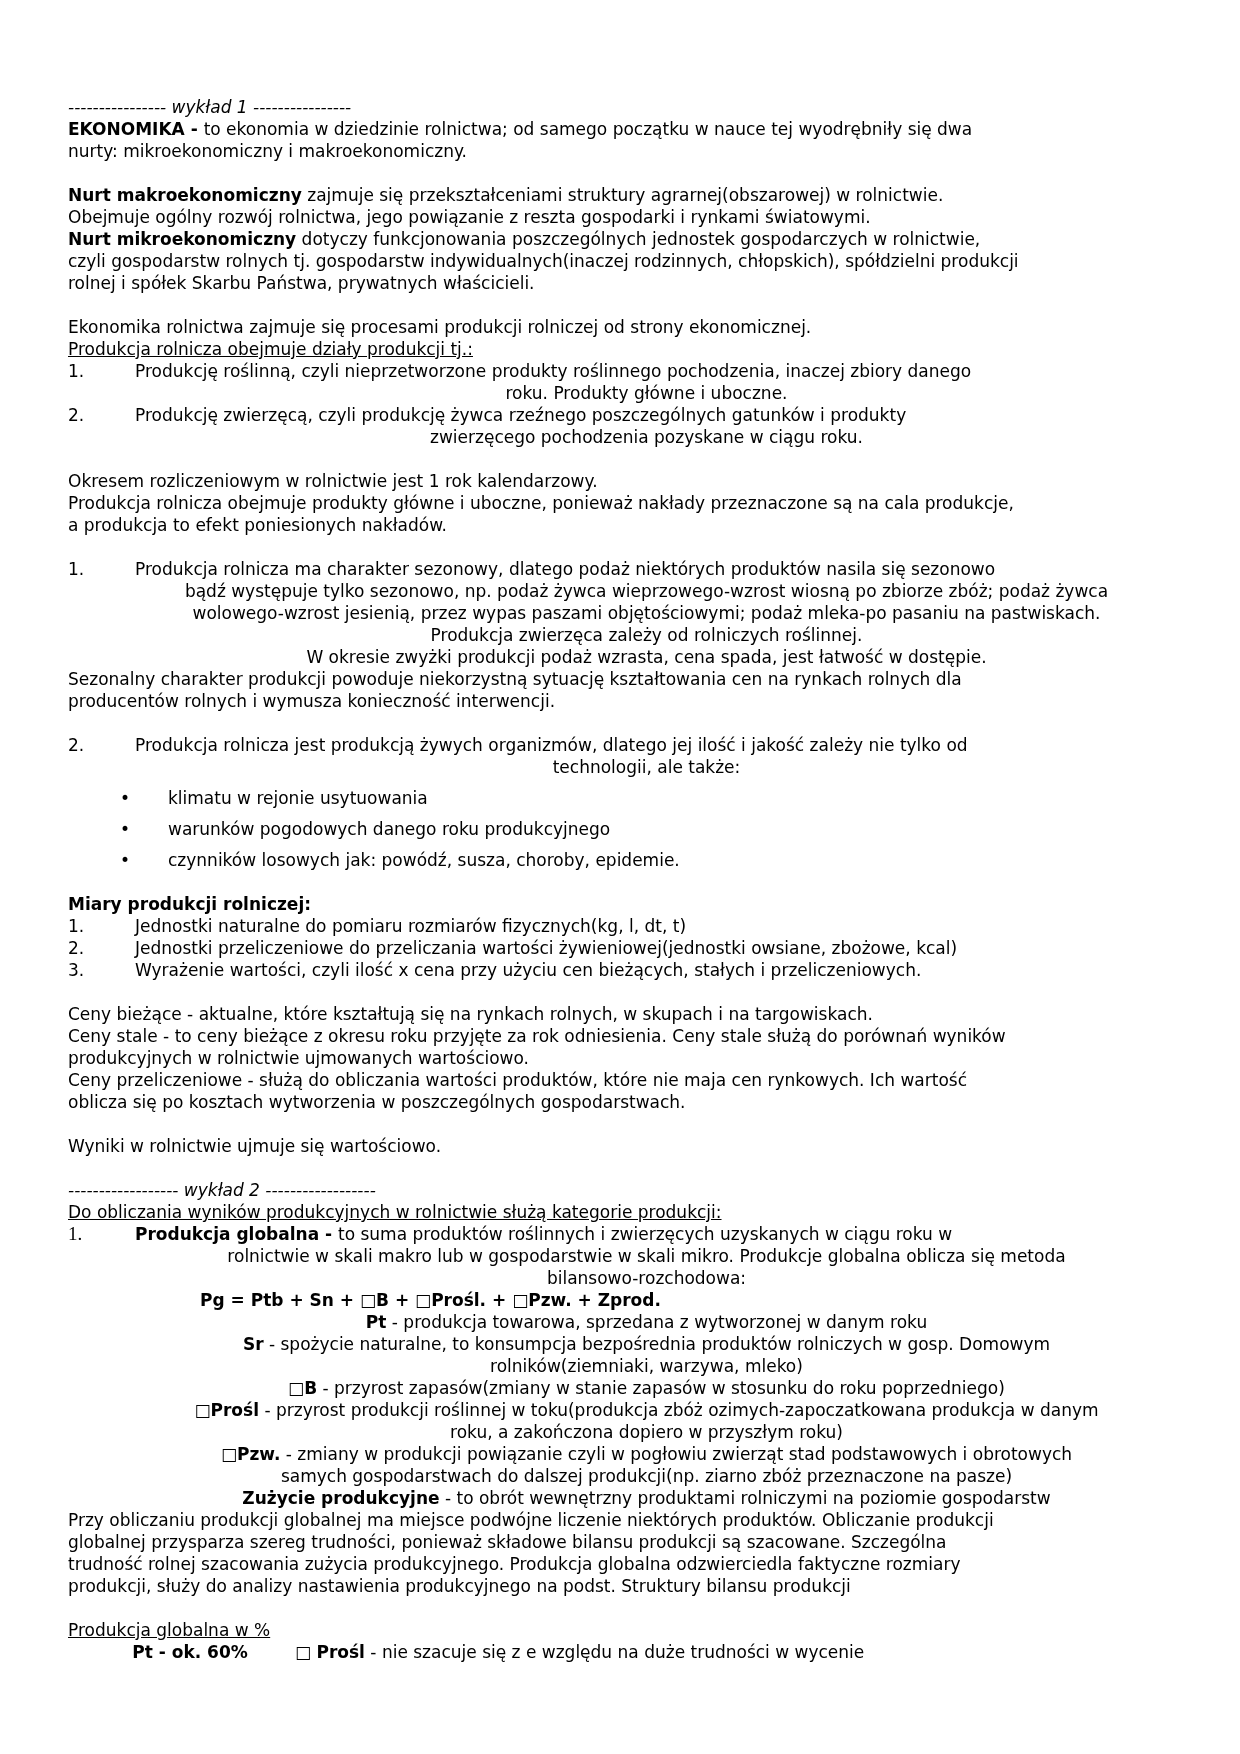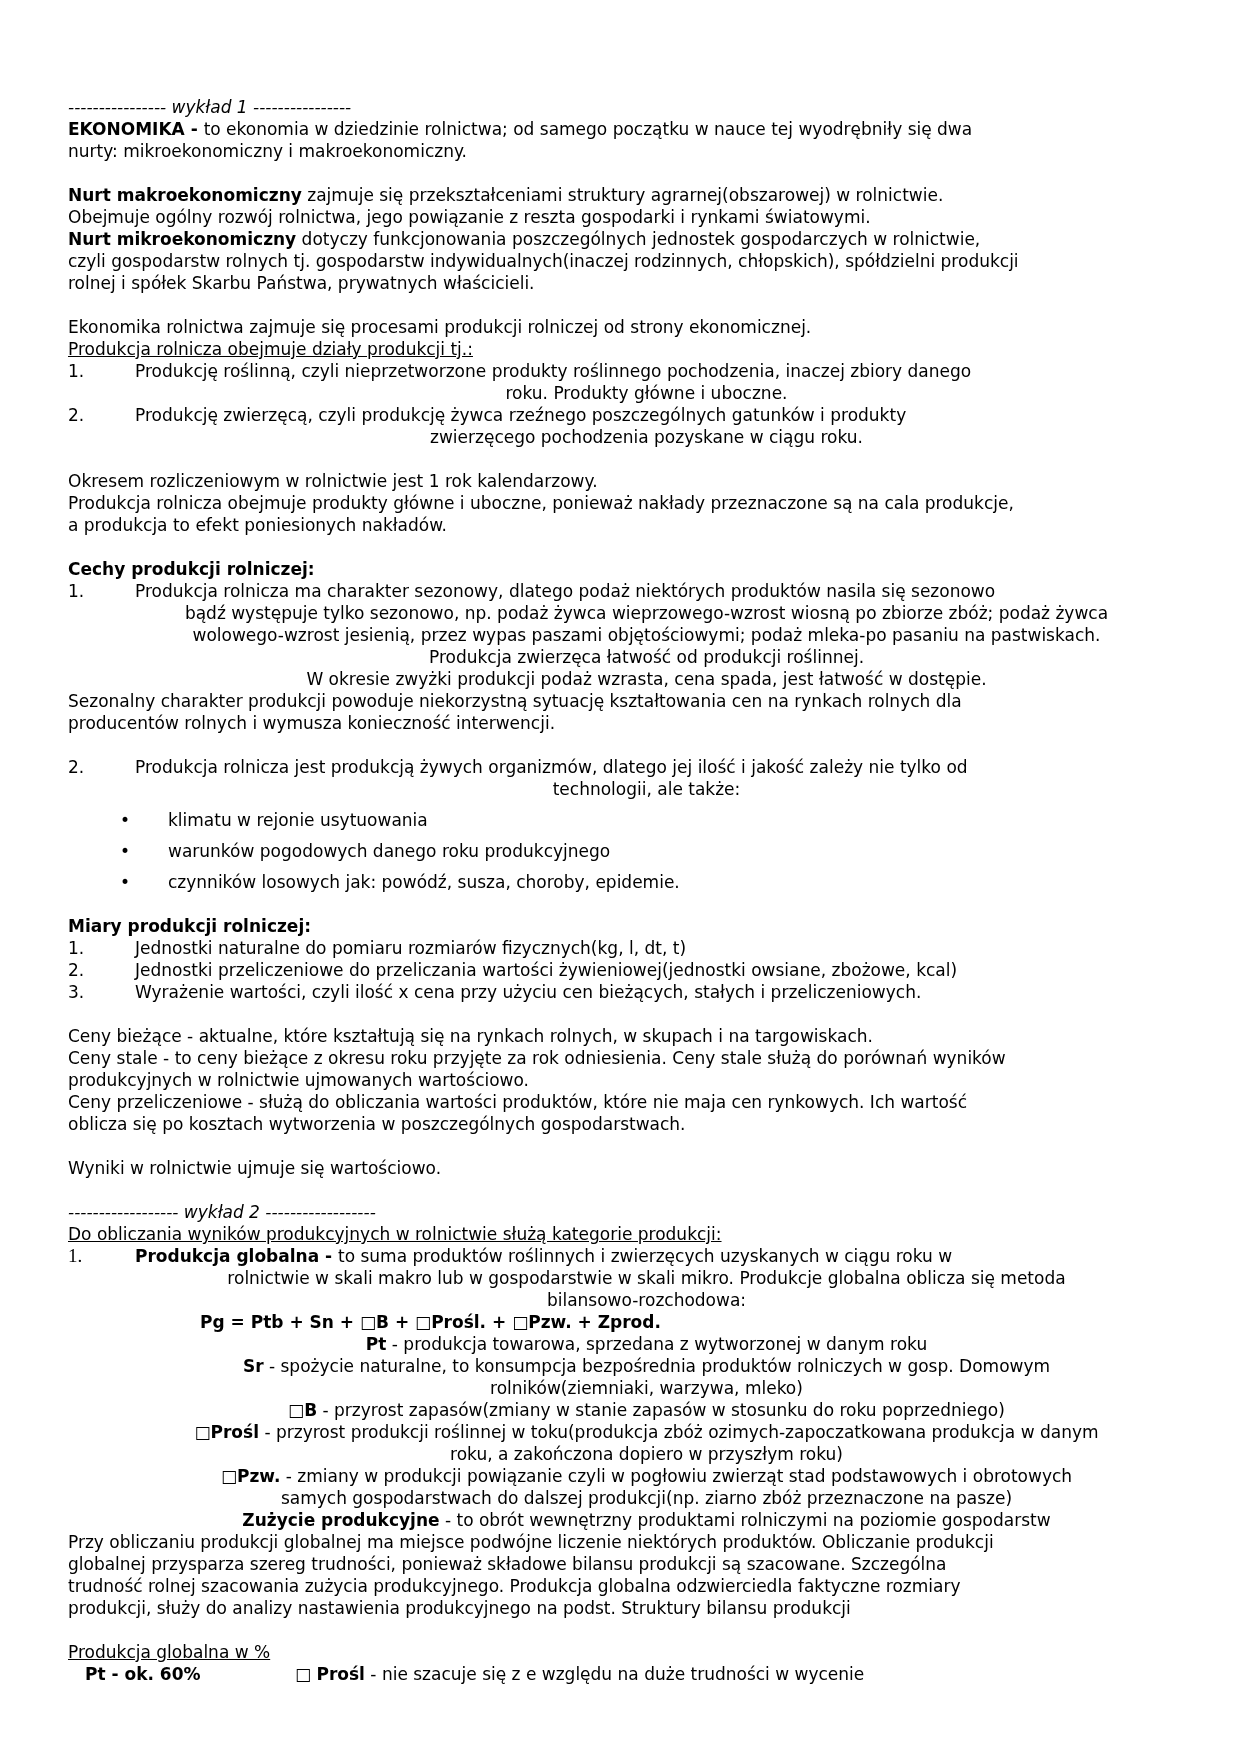--- a/index.html
+++ b/index.html
@@ -10,21 +10,21 @@
   .it{font-style:italic;}
   .u{text-decoration:underline;}
   b{font-weight:bold;}
   .num{display:inline-block;width:67px;}
   .serif-num{font-family:"Liberation Serif",serif;font-size:19px;}
   .cont{padding-left:25px;text-align:center;}
   .bl{padding-left:52px;margin-top:9px;}
   .bul{display:inline-block;width:48px;}
   .formula{padding-left:132px;font-weight:bold;}
   .pct-line{padding-left:17px;}
-  .pct-col{display:inline-block;width:210px;}
+  .pct-col{display:inline-block;width:210px;text-align:center;}
 </style>
 </head>
 <body>
 
 <div class="doc">
 
   <section>
     <div class="ln it">---------------- wykład 1 ----------------</div>
     <div class="ln"><b>EKONOMIKA - </b><span>to ekonomia w dziedzinie rolnictwa; od samego początku w nauce tej wyodrębniły się dwa</span></div>
     <div class="ln">nurty: mikroekonomiczny i makroekonomiczny.</div>
@@ -39,25 +39,24 @@
     <div class="ln u">Produkcja rolnicza obejmuje działy produkcji tj.:</div>
     <div class="ln"><span class="num">1.</span><span>Produkcję roślinną, czyli nieprzetworzone produkty roślinnego pochodzenia, inaczej zbiory danego</span></div>
     <div class="ln cont">roku. Produkty główne i uboczne.</div>
     <div class="ln"><span class="num">2.</span><span>Produkcję zwierzęcą, czyli produkcję żywca rzeźnego poszczególnych gatunków i produkty</span></div>
     <div class="ln cont">zwierzęcego pochodzenia pozyskane w ciągu roku.</div>
     <div class="sp"></div>
     <div class="ln">Okresem rozliczeniowym w rolnictwie jest 1 rok kalendarzowy.</div>
     <div class="ln">Produkcja rolnicza obejmuje produkty główne i uboczne, ponieważ nakłady przeznaczone są na cala produkcje,</div>
     <div class="ln">a produkcja to efekt poniesionych nakładów.</div>
     <div class="sp"></div>
-    <div class="ln"><b>Cechy produkcji rolniczej:</b></div>
     <div class="ln"><span class="num">1.</span><span>Produkcja rolnicza ma charakter sezonowy, dlatego podaż niektórych produktów nasila się sezonowo</span></div>
     <div class="ln cont">bądź występuje tylko sezonowo, np. podaż żywca wieprzowego-wzrost wiosną po zbiorze zbóż; podaż żywca</div>
     <div class="ln cont">wolowego-wzrost jesienią, przez wypas paszami objętościowymi; podaż mleka-po pasaniu na pastwiskach.</div>
-    <div class="ln cont">Produkcja zwierzęca łatwość od produkcji roślinnej.</div>
+    <div class="ln cont">Produkcja zwierzęca zależy od rolniczych roślinnej.</div>
     <div class="ln cont">W okresie zwyżki produkcji podaż wzrasta, cena spada, jest łatwość w dostępie.</div>
     <div class="ln">Sezonalny charakter produkcji powoduje niekorzystną sytuację kształtowania cen na rynkach rolnych dla</div>
     <div class="ln">producentów rolnych i wymusza konieczność interwencji.</div>
     <div class="sp"></div>
     <div class="ln"><span class="num">2.</span><span>Produkcja rolnicza jest produkcją żywych organizmów, dlatego jej ilość i jakość zależy nie tylko od</span></div>
     <div class="ln cont">technologii, ale także:</div>
     <div class="ln bl"><span class="bul">•</span><span>klimatu w rejonie usytuowania</span></div>
     <div class="ln bl"><span class="bul">•</span><span>warunków pogodowych danego roku produkcyjnego</span></div>
     <div class="ln bl"><span class="bul">•</span><span>czynników losowych jak: powódź, susza, choroby, epidemie.</span></div>
     <div class="sp"></div>

